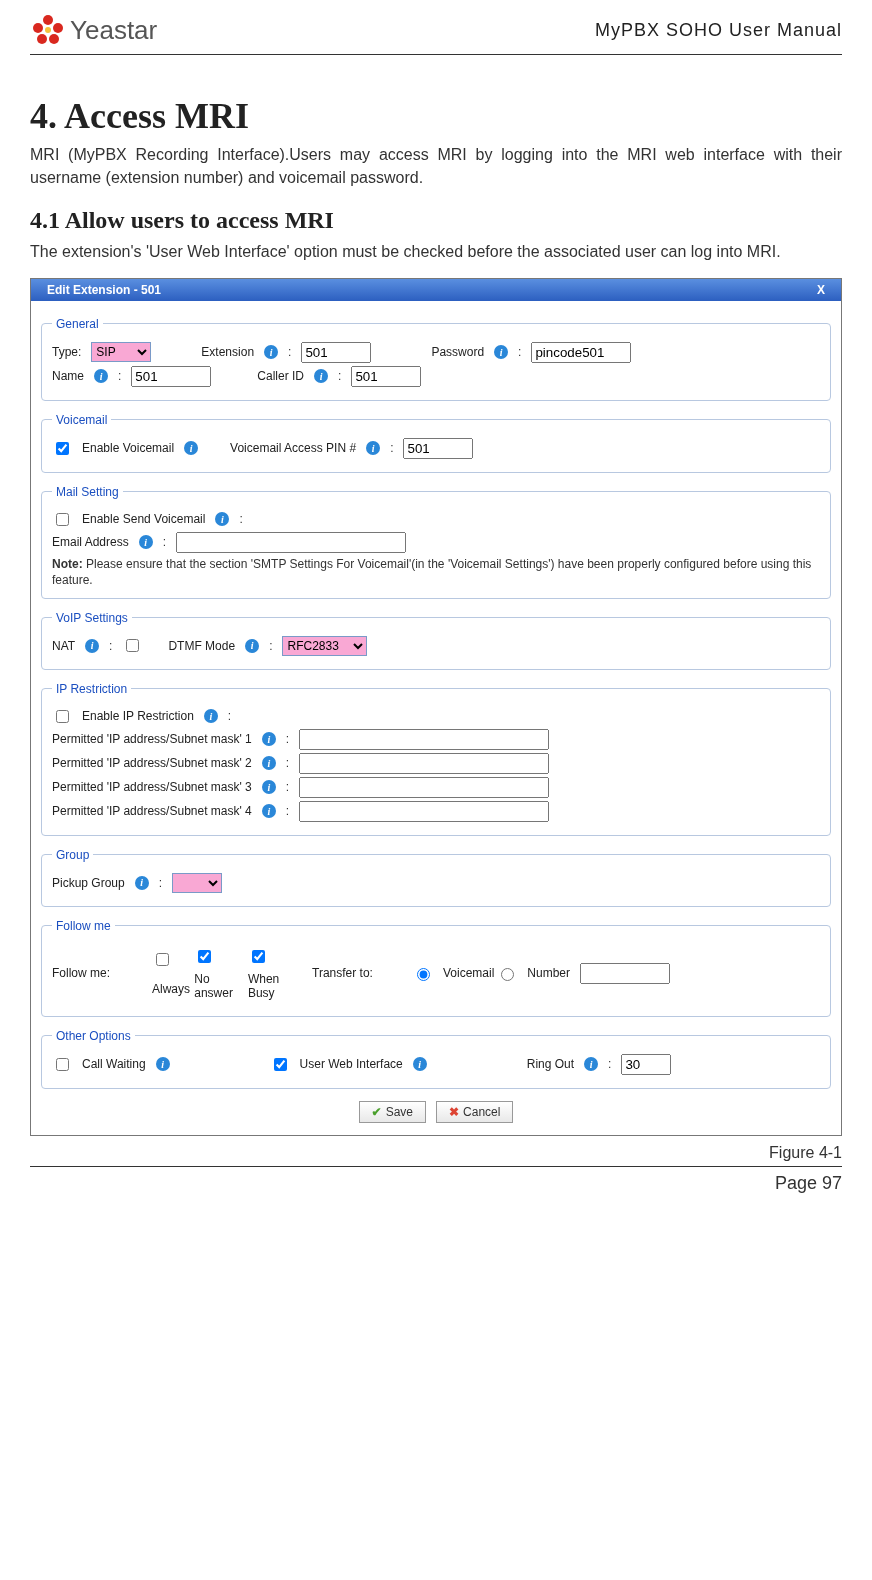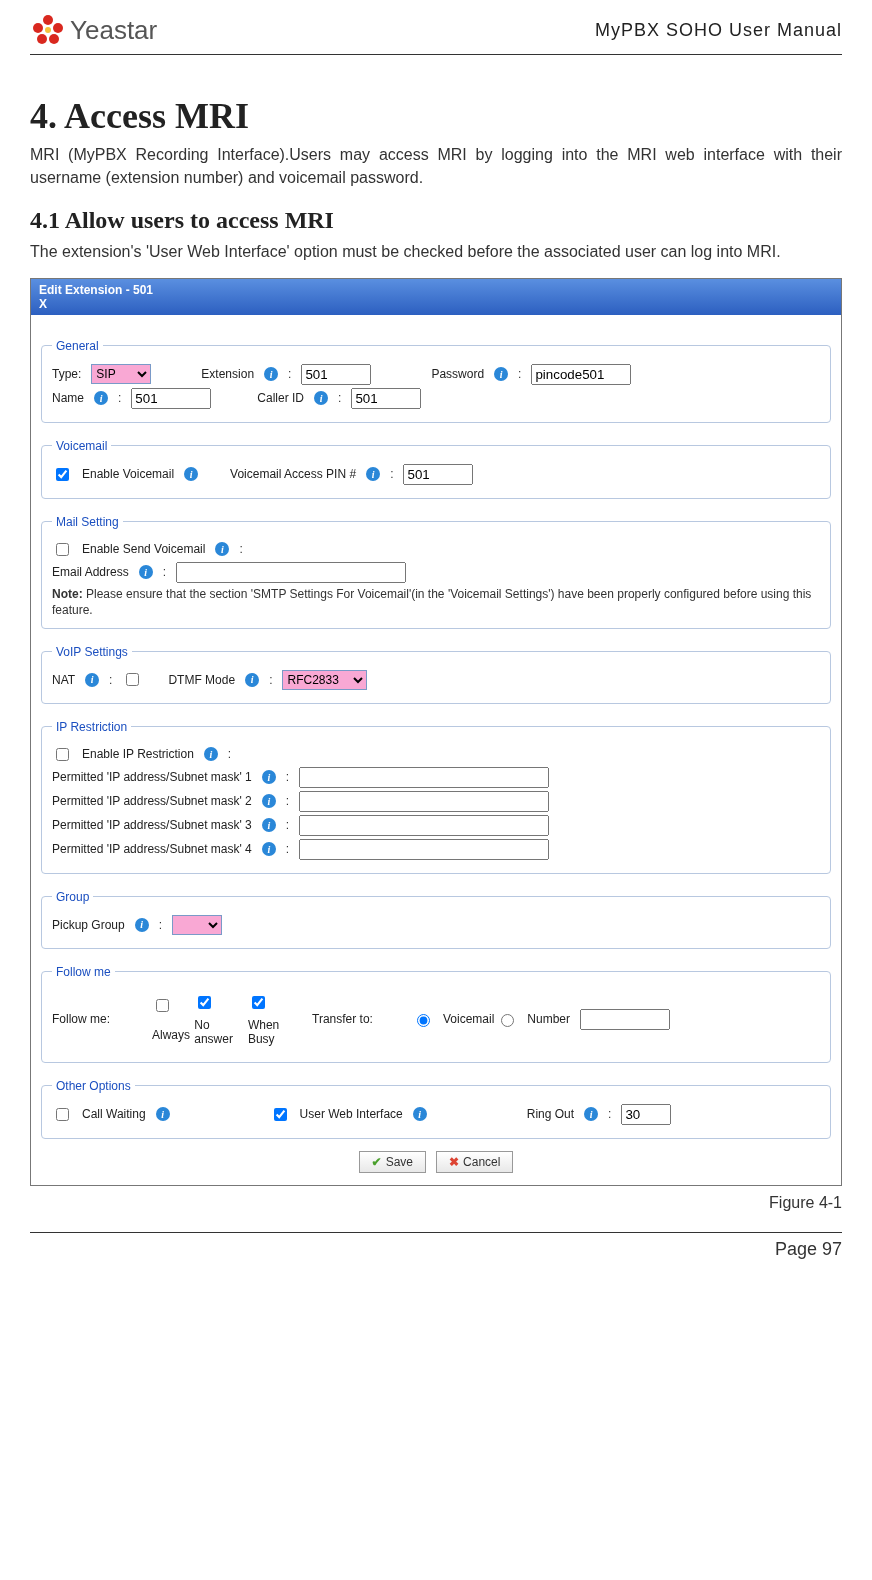--- a/index.html
+++ b/index.html
@@ -30,31 +30,30 @@
   .screenshot {
     border: 1px solid #777;
     background: #fff;
     font-family: Arial, sans-serif;
     font-size: 12px;
   }
   .ss-titlebar {
     background: linear-gradient(#5a8fe0, #2c5fc0);
     color: #fff;
     font-weight: bold;
-    padding: 4px 8px;
+    padding: 4px 16px;
     display: flex;
     justify-content: space-between;
-    flex-direction: column;
   }
   .ss-titlebar .close { color: #fff; cursor: pointer; }
   .ss-body { padding: 8px 10px 12px 10px; }
   fieldset.fs {
     border: 1px solid #b8c8e0;
     border-radius: 4px;
-    margin: 16px 0 12px 0;
+    margin: 8px 0 12px 0;
     padding: 8px 10px 10px 10px;
   }
   fieldset.fs > legend {
     color: #1b4fc0;
     font-size: 12px;
     padding: 0 4px;
   }
   .row { display: flex; flex-wrap: wrap; align-items: center; gap: 6px 10px; margin: 3px 0; }
   .row label { color: #222; }
   select.sel {
@@ -87,21 +86,21 @@
     align-items: center;
     gap: 4px;
     cursor: pointer;
   }
   .btnrow { text-align: center; margin-top: 10px; }
   .check-ic { color: #4aa02c; font-weight: bold; }
   .cross-ic { color: #d43; font-weight: bold; }
   .figcap { text-align: right; font-size: 16px; margin: 8px 0 4px 0; }
   .footer {
     border-top: 1px solid #333;
-    margin-top: 20px;
+    margin-top: 4px;
     text-align: right;
     font-size: 18px;
     padding-top: 6px;
   }
   .col { display: flex; flex-direction: row; gap: 2px; }
 </style>
 </head>
 <body>
 
 <div class="page">

